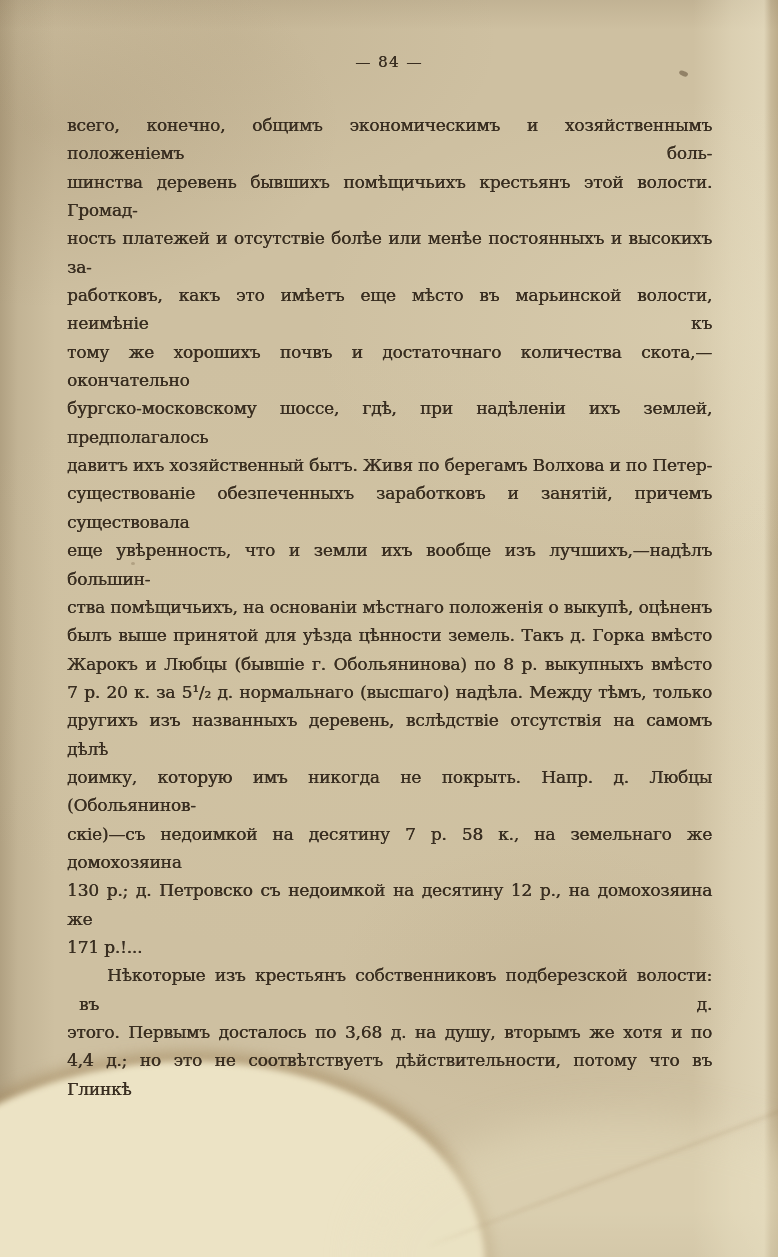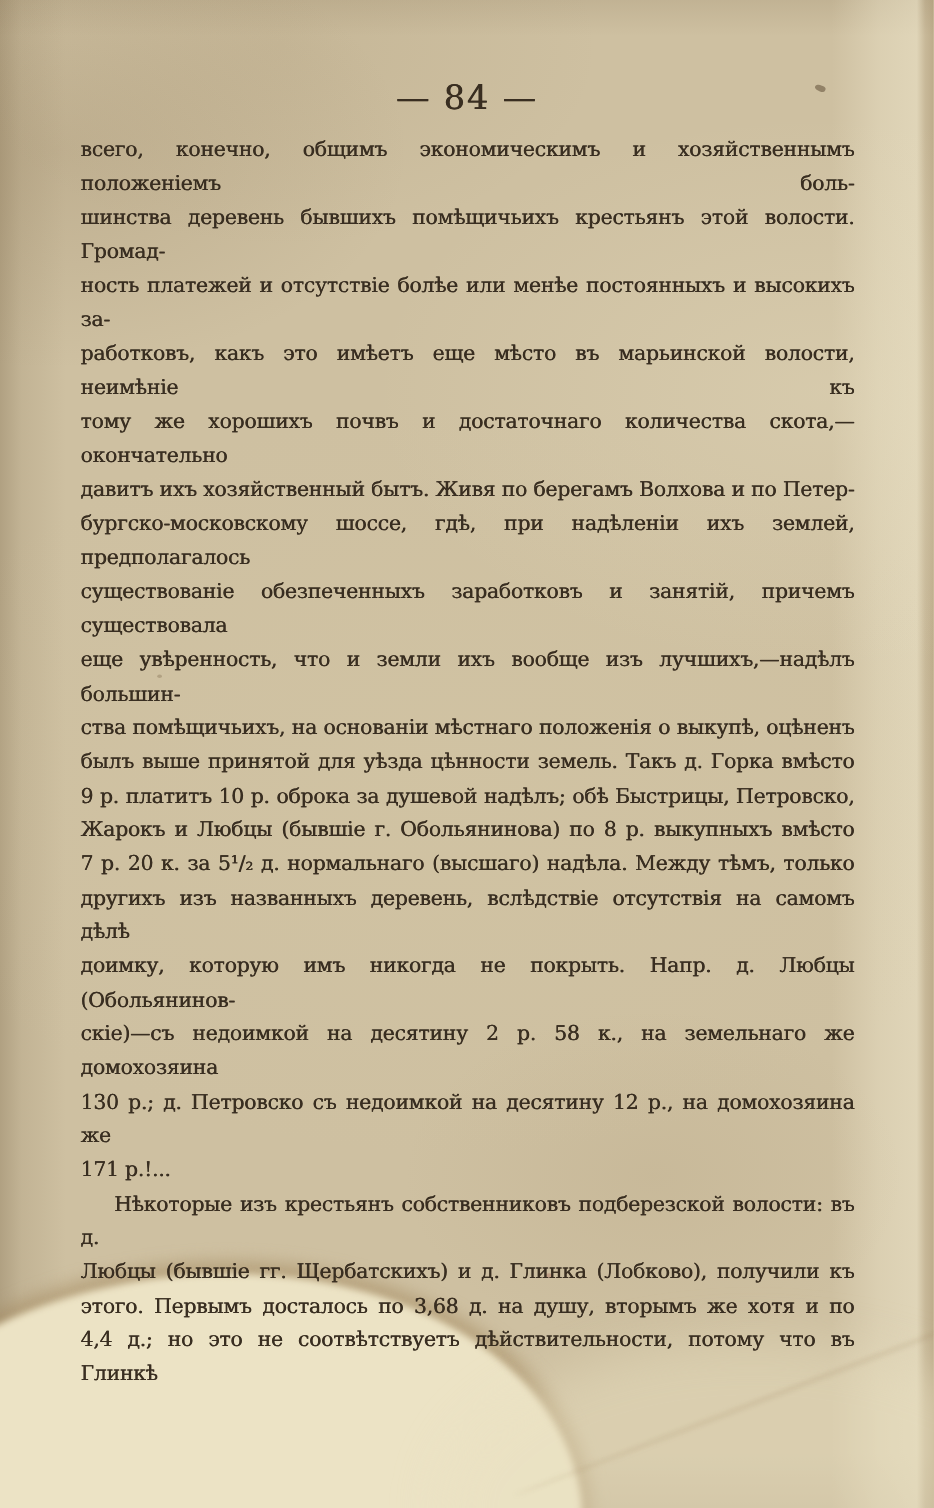--- a/index.html
+++ b/index.html
@@ -52,33 +52,32 @@
     background: rgba(96,79,57,0.55); border-radius: 60% 40% 50% 50%; transform: rotate(25deg); }
   .speck-2 { left: 455px; top: 1061px; width: 5px; height: 4px;
     background: rgba(176,118,100,0.45); border-radius: 50%; }
   .speck-3 { left: 131px; top: 562px; width: 4px; height: 3px;
     background: rgba(110,90,60,0.30); border-radius: 50%; }
 
   .page-number {
     position: absolute; top: 53px; left: 0; width: 778px;
     text-align: center; z-index: 3;
     color: var(--ink, #392e21);
-    font-size: 28px; letter-spacing: 1.5px;
+    font-size: 15px; letter-spacing: 1.5px;
     text-shadow: 0.35px 0 0 currentColor;
-    margin-top: 12px;
   }
   .text-block {
     position: absolute; left: 67px; top: 111px; width: 645px; z-index: 3;
     color: var(--ink, #392e21);
     font-size: 17px; line-height: 28.35px; letter-spacing: -0.2px;
     text-shadow: 0.35px 0 0 currentColor;
   }
   .line { text-align: justify; text-align-last: justify; }
   .line.left { text-align-last: left; }
-  .line.indent { text-indent: 28px; }
+  .line.indent { text-indent: 28px; margin-left: 12px; }
 </style>
 </head>
 <body>
 
 <div class="surface"></div>
 <div class="stain-rim"></div>
 <div class="stain-fill"></div>
 <div class="stain-br"></div>
 <div class="tide-line"></div>
 <div class="speck speck-1"></div>
@@ -86,31 +85,29 @@
 <div class="speck speck-3"></div>
 
 <div class="page-number">— 84 —</div>
 
 <div class="text-block">
     <div class="line">всего, конечно, общимъ экономическимъ и хозяйственнымъ положеніемъ боль-</div>
     <div class="line">шинства деревень бывшихъ помѣщичьихъ крестьянъ этой волости. Громад-</div>
     <div class="line">ность платежей и отсутствіе болѣе или менѣе постоянныхъ и высокихъ за-</div>
     <div class="line">работковъ, какъ это имѣетъ еще мѣсто въ марьинской волости, неимѣніе къ</div>
     <div class="line">тому же хорошихъ почвъ и достаточнаго количества скота,—окончательно</div>
+    <div class="line">бургско-московскому шоссе, гдѣ, при надѣленіи ихъ землей, предполагалось</div>
     <div class="line">давитъ ихъ хозяйственный бытъ. Живя по берегамъ Волхова и по Петер-</div>
-    <div class="line">бургско-московскому шоссе, гдѣ, при надѣленіи ихъ землей, предполагалось</div>
     <div class="line">существованіе обезпеченныхъ заработковъ и занятій, причемъ существовала</div>
     <div class="line">еще увѣренность, что и земли ихъ вообще изъ лучшихъ,—надѣлъ большин-</div>
     <div class="line">ства помѣщичьихъ, на основаніи мѣстнаго положенія о выкупѣ, оцѣненъ</div>
     <div class="line">былъ выше принятой для уѣзда цѣнности земель. Такъ д. Горка вмѣсто</div>
-    <div class="line">9 р. платитъ 10 р. оброка за душевой надѣлъ; обѣ Быстрицы, Петровско,</div>
     <div class="line">Жарокъ и Любцы (бывшіе г. Обольянинова) по 8 р. выкупныхъ вмѣсто</div>
     <div class="line">7 р. 20 к. за 5¹/₂ д. нормальнаго (высшаго) надѣла. Между тѣмъ, только</div>
     <div class="line">другихъ изъ названныхъ деревень, вслѣдствіе отсутствія на самомъ дѣлѣ</div>
     <div class="line">доимку, которую имъ никогда не покрыть. Напр. д. Любцы (Обольянинов-</div>
-    <div class="line">скіе)—съ недоимкой на десятину 2 р. 58 к., на земельнаго же домохозяина</div>
+    <div class="line">скіе)—съ недоимкой на десятину 7 р. 58 к., на земельнаго же домохозяина</div>
     <div class="line">130 р.; д. Петровско съ недоимкой на десятину 12 р., на домохозяина же</div>
     <div class="line left">171 р.!...</div>
     <div class="line indent">Нѣкоторые изъ крестьянъ собственниковъ подберезской волости: въ д.</div>
-    <div class="line">Любцы (бывшіе гг. Щербатскихъ) и д. Глинка (Лобково), получили къ</div>
     <div class="line">этого. Первымъ досталось по 3,68 д. на душу, вторымъ же хотя и по</div>
     <div class="line">4,4 д.; но это не соотвѣтствуетъ дѣйствительности, потому что въ Глинкѣ</div>
   </div>
 
 </body></html>

